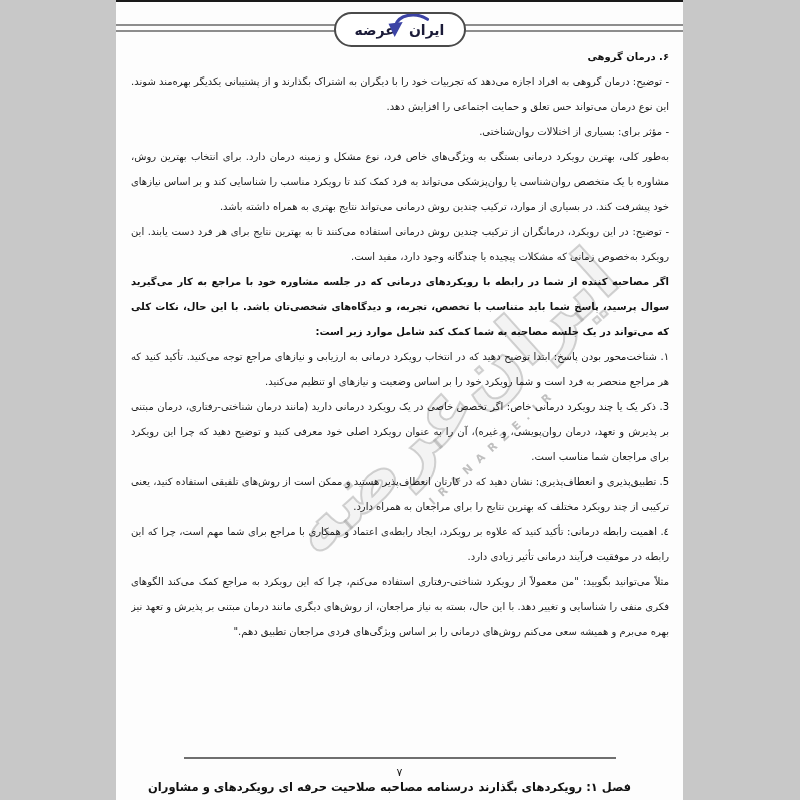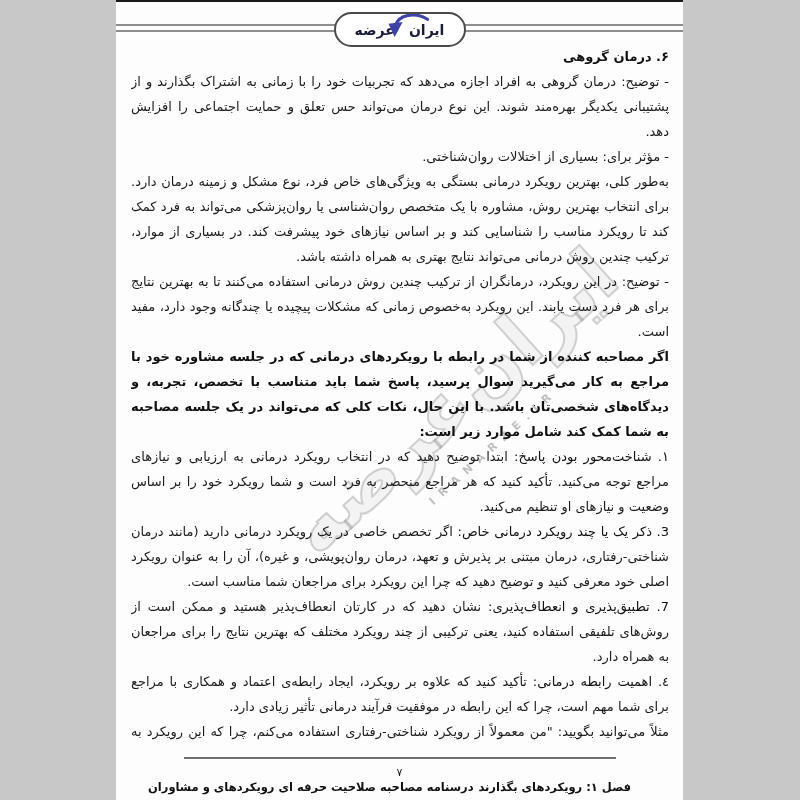--- a/index.html
+++ b/index.html
@@ -37,21 +37,21 @@
     -webkit-text-stroke:2px rgba(150,150,150,0.42);
   }
   .wm-sub{
     font-size:11px;letter-spacing:8px;margin-top:10px;
     color:rgba(140,140,140,0.55);font-weight:bold;
   }
   
   .content{
     position:absolute;top:42px;right:14px;left:15px;bottom:58px;
     direction:rtl;text-align:justify;z-index:2;overflow:hidden;
-    font-size:13px;line-height:25px;color:#1b1b1b;
+    font-size:10px;line-height:25px;color:#1b1b1b;
   }
   .content p{margin:0;}
   p.heading{font-weight:bold;color:#111;}
   p.bold-para{font-weight:bold;color:#111;}
   .lead{font-weight:normal;color:#111;}
   
   .footer-rule{
     position:absolute;bottom:41px;left:50%;transform:translateX(-50%);
     width:432px;height:2px;background:#6f6f6f;z-index:2;
   }
@@ -81,28 +81,28 @@
     </svg>
   </div>
 
   <div class="watermark">
     <div class="wm-main">ایران‌عرضه</div>
     <div class="wm-sub">IRANARZE.IR</div>
   </div>
 
   <main class="content">
     <p class="heading">۶. درمان گروهی</p>
-    <p class="body-para">- توضیح: درمان گروهی به افراد اجازه می‌دهد که تجربیات خود را با زمانی به اشتراک بگذارند و از پشتیبانی یکدیگر بهره‌مند شوند. این نوع درمان می‌تواند حس تعلق و حمایت اجتماعی را افزایش دهد.</p>
+    <p class="body-para">- توضیح: درمان گروهی به افراد اجازه می‌دهد که تجربیات خود را با دیگران به اشتراک بگذارند و از پشتیبانی یکدیگر بهره‌مند شوند. این نوع درمان می‌تواند حس تعلق و حمایت اجتماعی را افزایش دهد.</p>
     <p class="body-para">- مؤثر برای: بسیاری از اختلالات روان‌شناختی.</p>
     <p class="body-para">به‌طور کلی، بهترین رویکرد درمانی بستگی به ویژگی‌های خاص فرد، نوع مشکل و زمینه درمان دارد. برای انتخاب بهترین روش، مشاوره با یک متخصص روان‌شناسی یا روان‌پزشکی می‌تواند به فرد کمک کند تا رویکرد مناسب را شناسایی کند و بر اساس نیازهای خود پیشرفت کند. در بسیاری از موارد، ترکیب چندین روش درمانی می‌تواند نتایج بهتری به همراه داشته باشد.</p>
     <p class="body-para">- توضیح: در این رویکرد، درمانگران از ترکیب چندین روش درمانی استفاده می‌کنند تا به بهترین نتایج برای هر فرد دست یابند. این رویکرد به‌خصوص زمانی که مشکلات پیچیده یا چندگانه وجود دارد، مفید است.</p>
     <p class="bold-para">اگر مصاحبه کننده از شما در رابطه با رویکردهای درمانی که در جلسه مشاوره خود با مراجع به کار می‌گیرید سوال پرسید، پاسخ شما باید متناسب با تخصص، تجربه، و دیدگاه‌های شخصی‌تان باشد. با این حال، نکات کلی که می‌تواند در یک جلسه مصاحبه به شما کمک کند شامل موارد زیر است:</p>
     <p class="item"><b class="lead">۱. شناخت‌محور بودن پاسخ: </b><span>ابتدا توضیح دهید که در انتخاب رویکرد درمانی به ارزیابی و نیازهای مراجع توجه می‌کنید. تأکید کنید که هر مراجع منحصر به فرد است و شما رویکرد خود را بر اساس وضعیت و نیازهای او تنظیم می‌کنید.</span></p>
     <p class="item"><b class="lead">3. ذکر یک یا چند رویکرد درمانی خاص: </b><span>اگر تخصص خاصی در یک رویکرد درمانی دارید (مانند درمان شناختی-رفتاری، درمان مبتنی بر پذیرش و تعهد، درمان روان‌پویشی، و غیره)، آن را به عنوان رویکرد اصلی خود معرفی کنید و توضیح دهید که چرا این رویکرد برای مراجعان شما مناسب است.</span></p>
-    <p class="item"><b class="lead">7. تطبیق‌پذیری و انعطاف‌پذیری: </b><span>نشان دهید که در کارتان انعطاف‌پذیر هستید و ممکن است از روش‌های تلفیقی استفاده کنید، یعنی ترکیبی از چند رویکرد مختلف که بهترین نتایج را برای مراجعان به همراه دارد.</span></p>
+    <p class="item"><b class="lead">5. تطبیق‌پذیری و انعطاف‌پذیری: </b><span>نشان دهید که در کارتان انعطاف‌پذیر هستید و ممکن است از روش‌های تلفیقی استفاده کنید، یعنی ترکیبی از چند رویکرد مختلف که بهترین نتایج را برای مراجعان به همراه دارد.</span></p>
     <p class="item"><b class="lead">٤. اهمیت رابطه درمانی: </b><span>تأکید کنید که علاوه بر رویکرد، ایجاد رابطه‌ی اعتماد و همکاری با مراجع برای شما مهم است، چرا که این رابطه در موفقیت فرآیند درمانی تأثیر زیادی دارد.</span></p>
     <p class="body-para">مثلاً می‌توانید بگویید: "من معمولاً از رویکرد شناختی-رفتاری استفاده می‌کنم، چرا که این رویکرد به مراجع کمک می‌کند الگوهای فکری منفی را شناسایی و تغییر دهد. با این حال، بسته به نیاز مراجعان، از روش‌های دیگری مانند درمان مبتنی بر پذیرش و تعهد نیز بهره می‌برم و همیشه سعی می‌کنم روش‌های درمانی را بر اساس ویژگی‌های فردی مراجعان تطبیق دهم."</p>
 
   </main>
 
   <div class="footer-rule"></div>
   <div class="page-num">۷</div>
   <div class="footer-row">
     <span>فصل ۱: رویکردهای بگذارند</span>
     <span>درسنامه مصاحبه صلاحیت حرفه ای رویکردهای و مشاوران</span>

